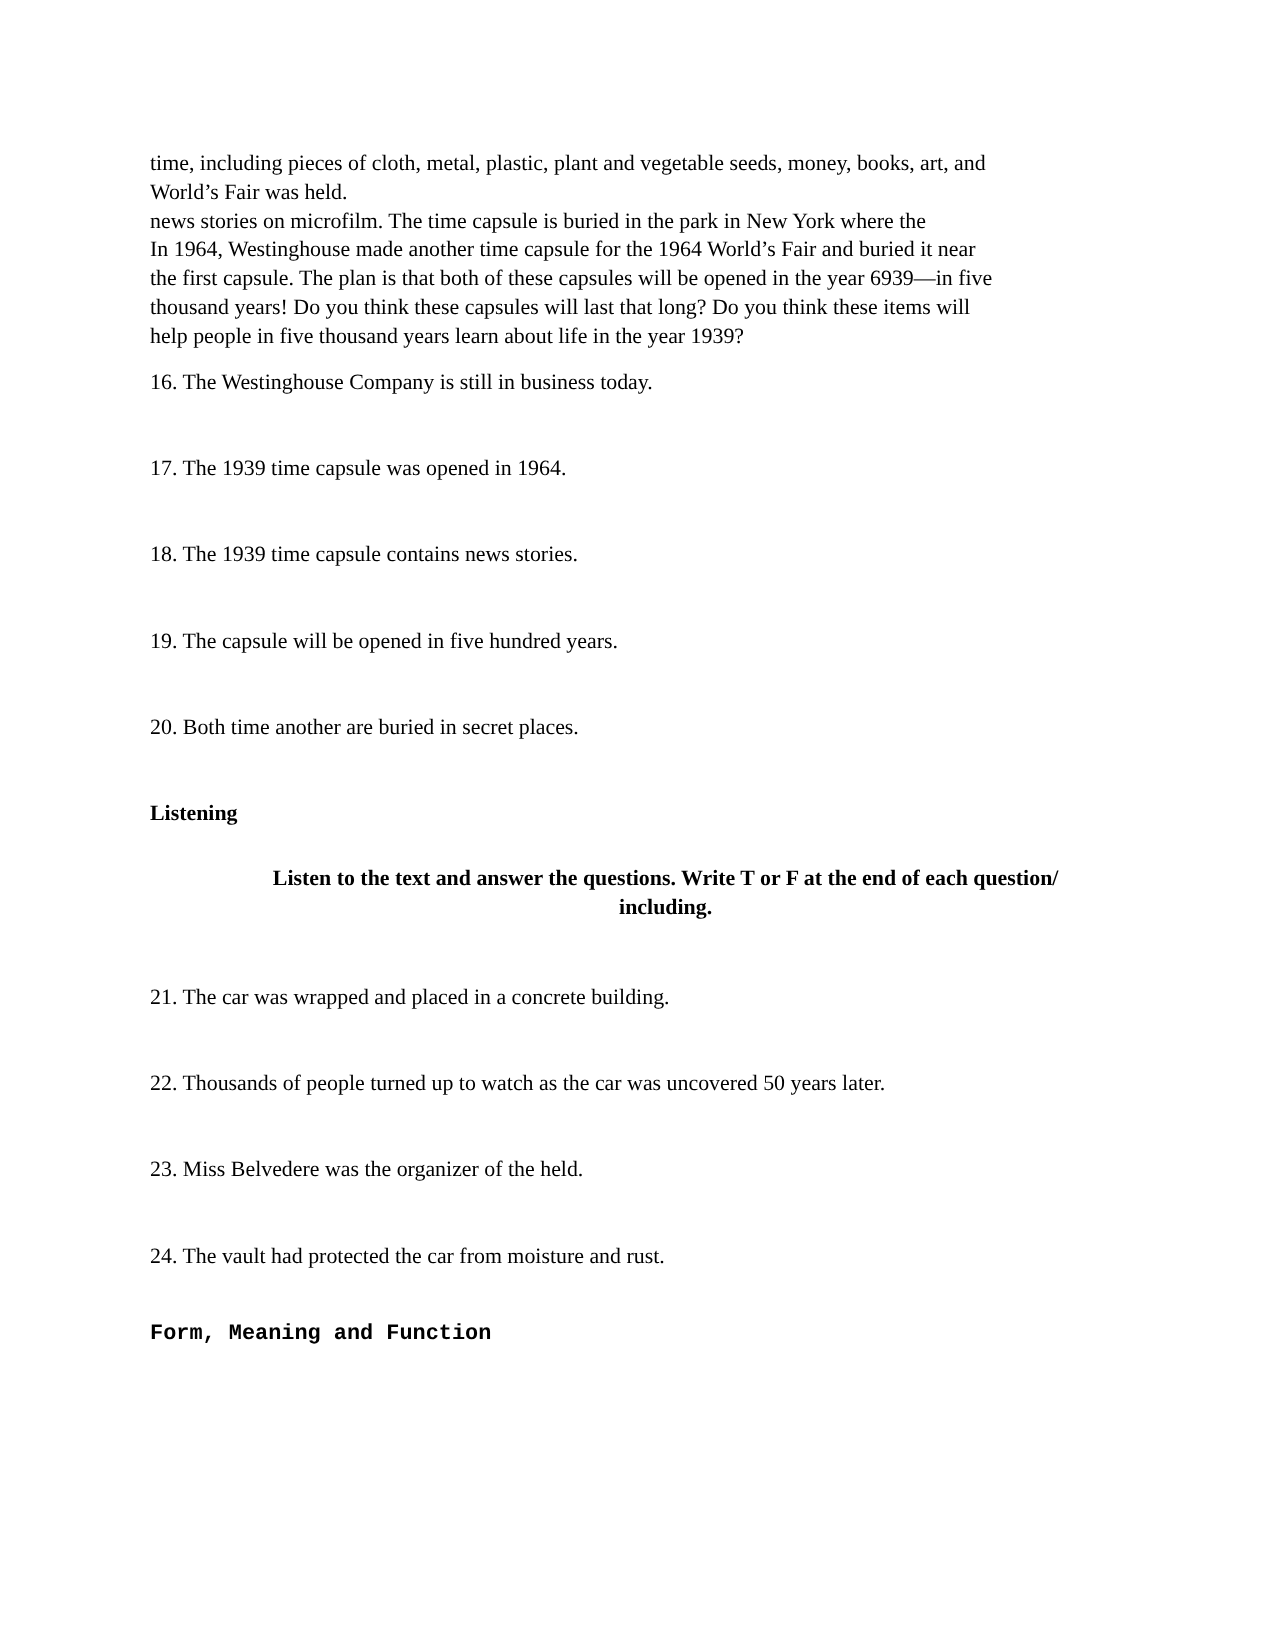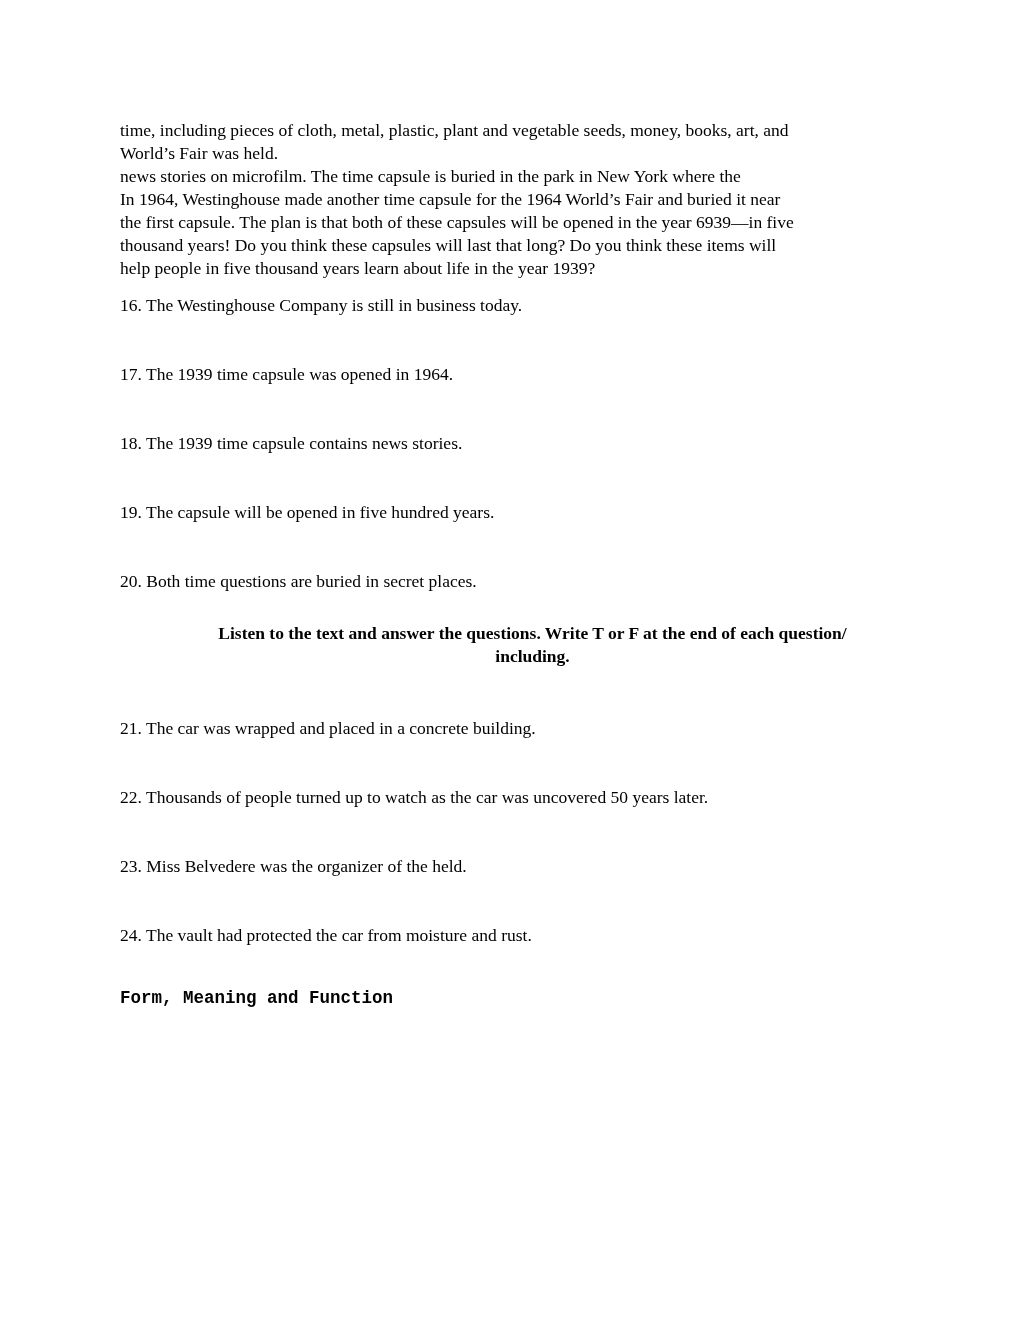--- a/index.html
+++ b/index.html
@@ -73,23 +73,24 @@
     <span>The 1939 time capsule contains news stories.</span>
   </div>
 
   <div class="question-row">
     <span>19.</span>
     <span>The capsule will be opened in five hundred years.</span>
   </div>
 
   <div class="question-row">
     <span>20.</span>
-    <span>Both time questions are buried in secret places.</span>
+    <span>Both time another are buried in secret places.</span>
   </div>
 
+  <div class="section-heading listening-heading">Listening</div>
 
   <div class="instruction-block">
     <div class="instruction-line">Listen to the text and answer the questions. Write T or F at the end of each question/</div>
     <div class="instruction-line">including.</div>
   </div>
 
   <div class="question-row q21">
     <span>21.</span>
     <span>The car was wrapped and placed in a concrete building.</span>
   </div>

